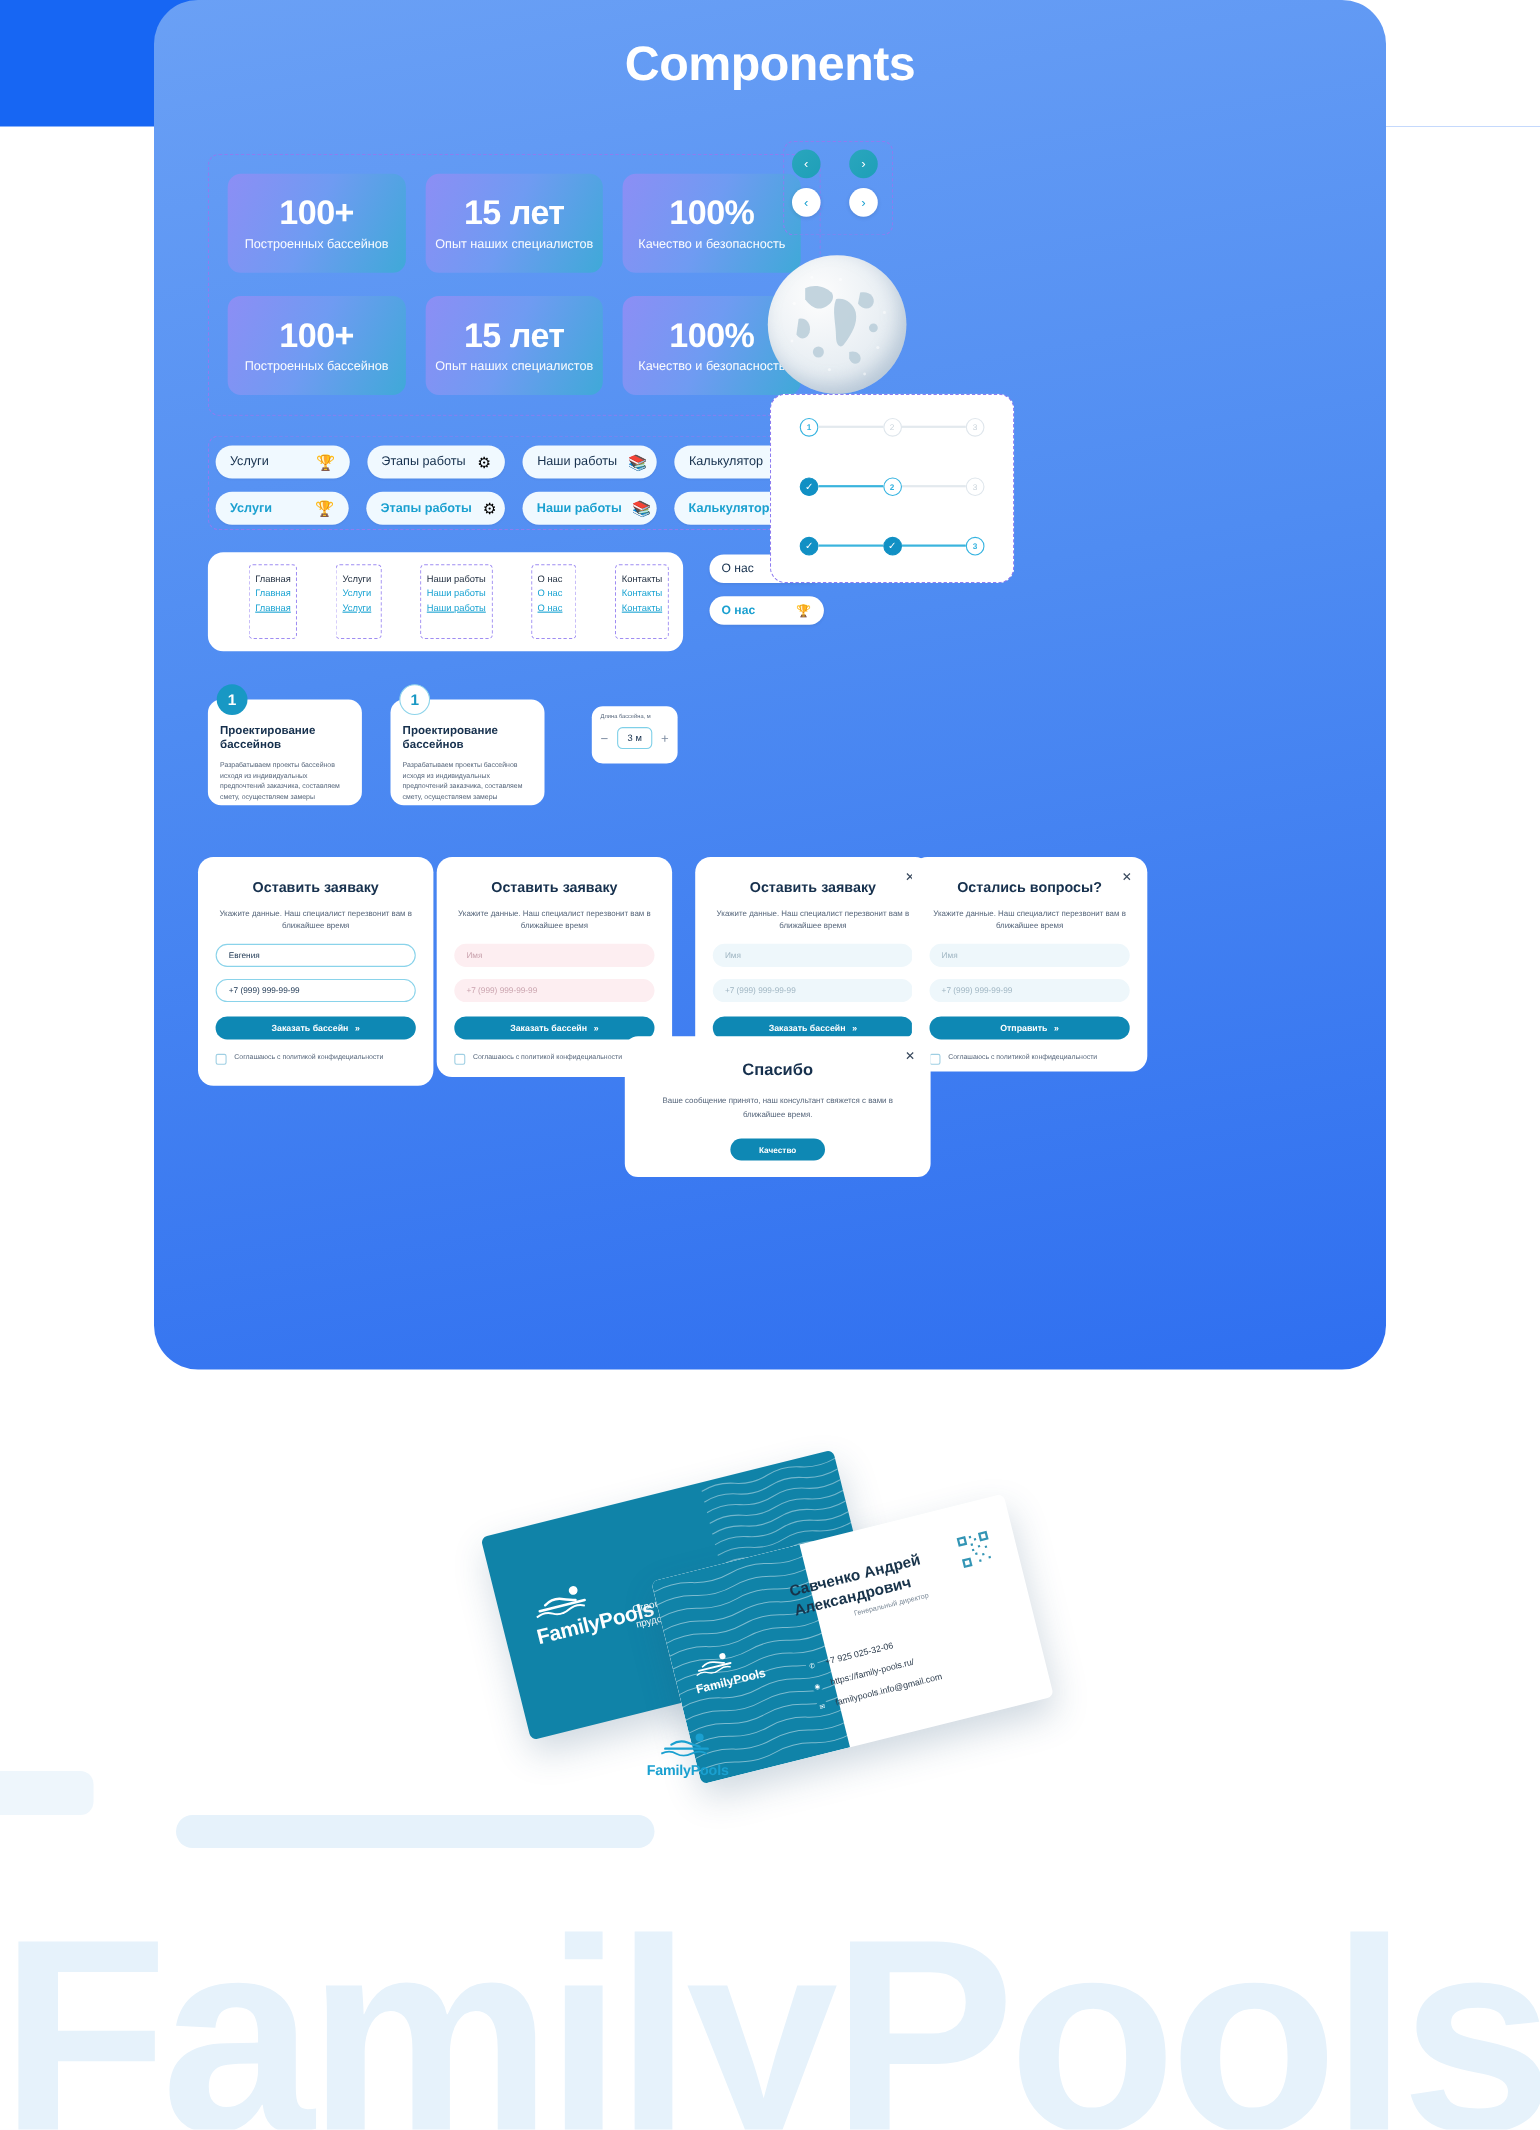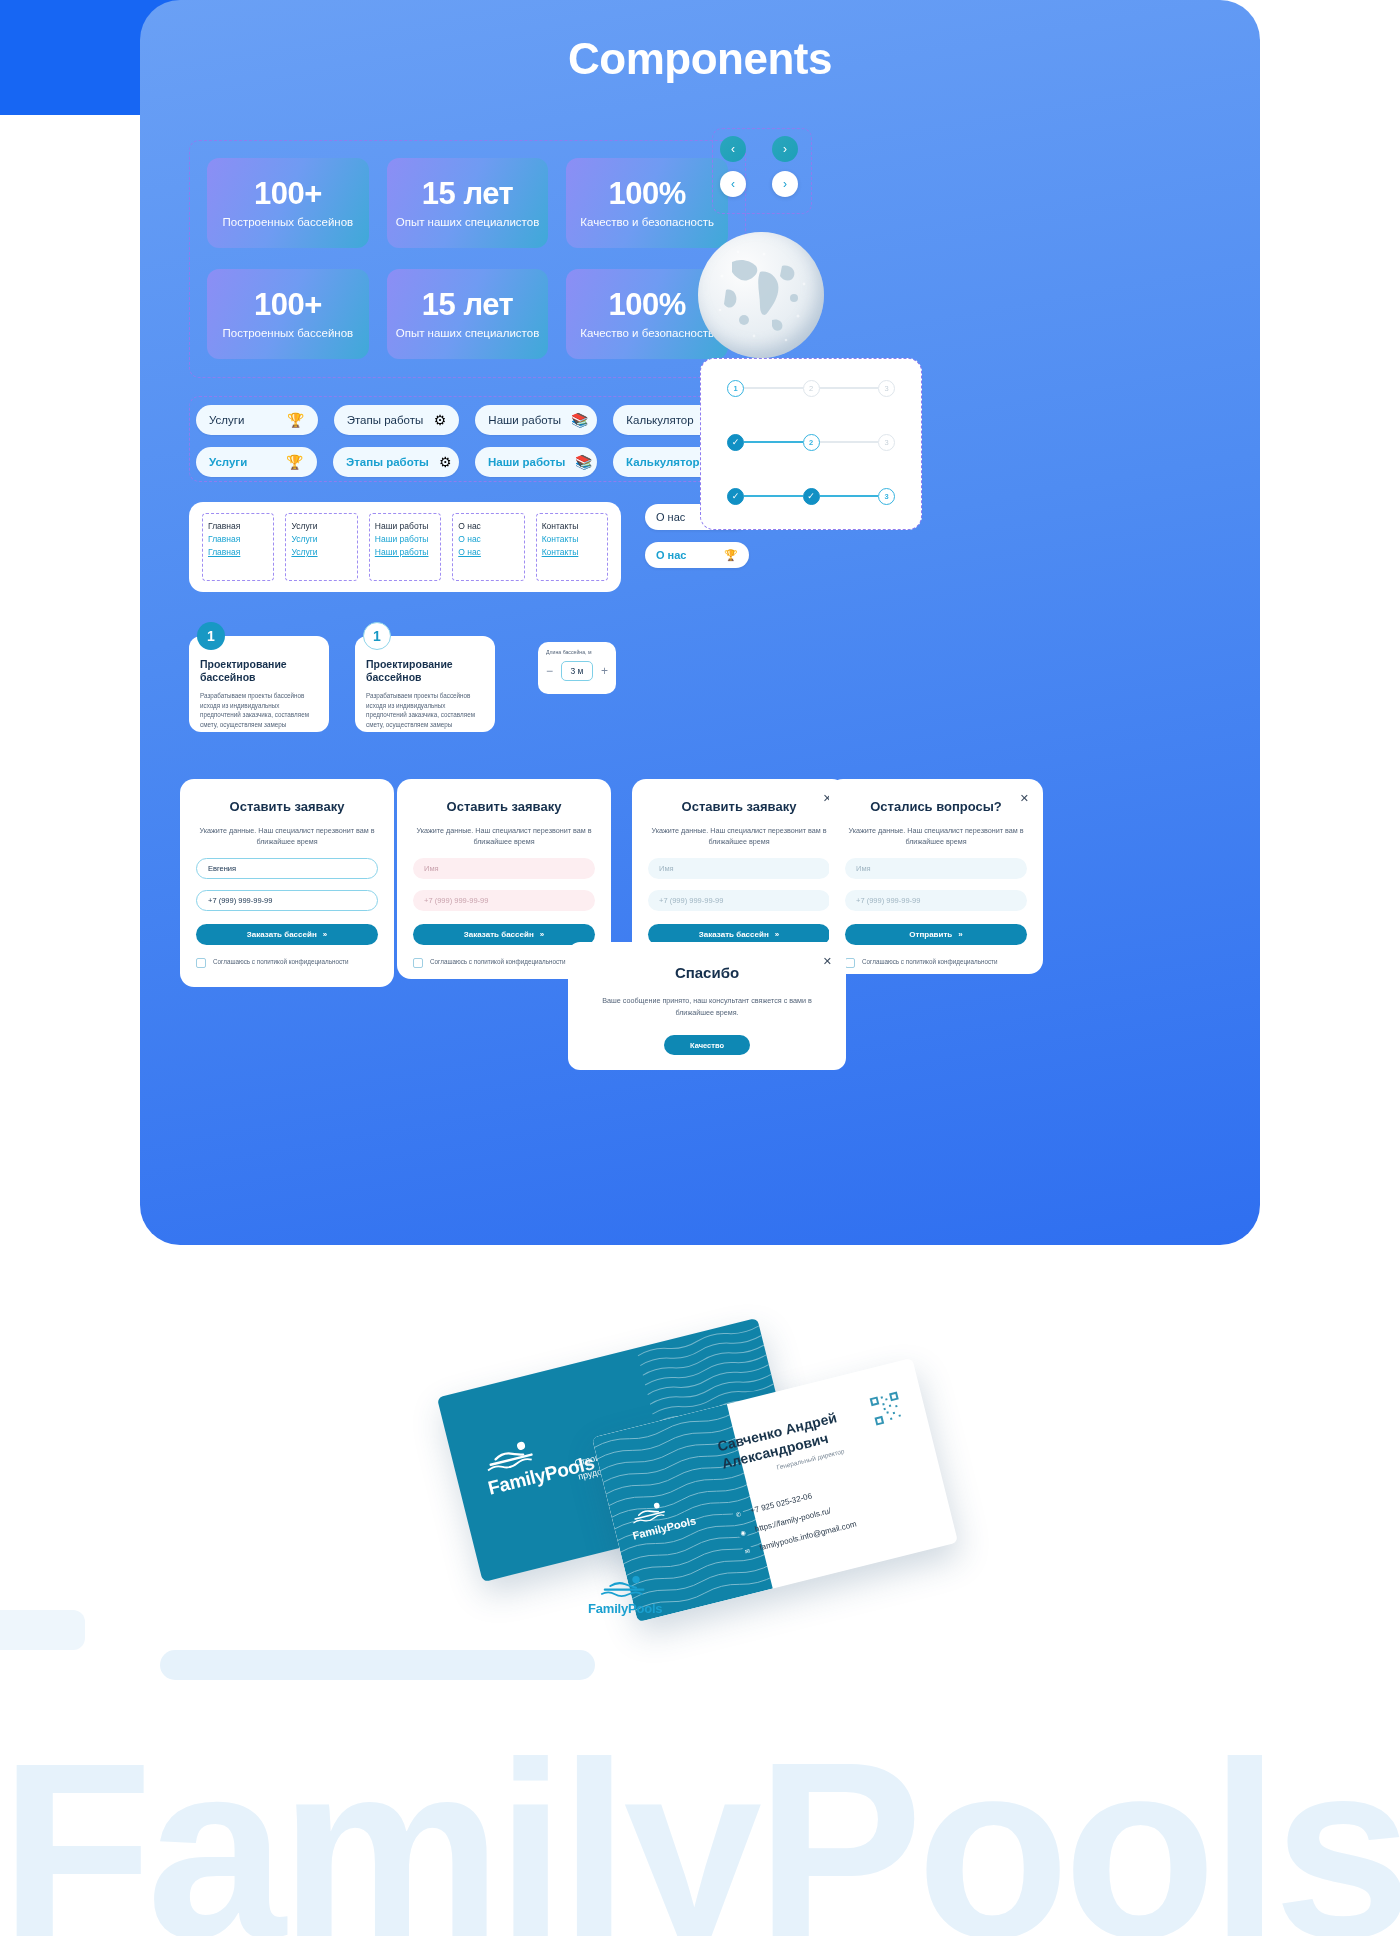--- a/index.html
+++ b/index.html
@@ -63,21 +63,21 @@
   .pill .plabel { flex: 1; color: #16304d; }
   .pill.active .plabel { color: #1aa0d0; font-weight: 600; }
   .pill .emoji { font-size: 14px; line-height: 1; }
 
   
   .nav-card {
     position: absolute; left: 49px; top: 390px; width: 432px; height: 90px;
     background: #fff; border-radius: 14px; padding: 11px 13px;
     display: flex; gap: 11px;
   }
-  .nav-col { flex: 1; border: 1px dashed #9f8df2; border-radius: 4px; padding: 6px 5px; }
+  .nav-col { flex: 1; border: 1px dashed #9f8df2; border-radius: 4px; padding: 6px 5px; margin-left: 24px; }
   .nav-item { font-size: 8.5px; line-height: 13px; color: #1d2b3d; white-space: nowrap; }
   .nav-item.l2 { color: #19a3d2; }
   .nav-item.l3 { color: #19a3d2; text-decoration: underline; }
 
   
   .about-stack { position: absolute; left: 505px; top: 392px; }
   .about-btn {
     width: 104px; height: 26px; border-radius: 14px; background: #fff;
     display: flex; align-items: center; padding: 0 11px; margin-bottom: 12px;
     font-size: 11px; box-shadow: 0 1px 3px rgba(0,0,0,.08);

